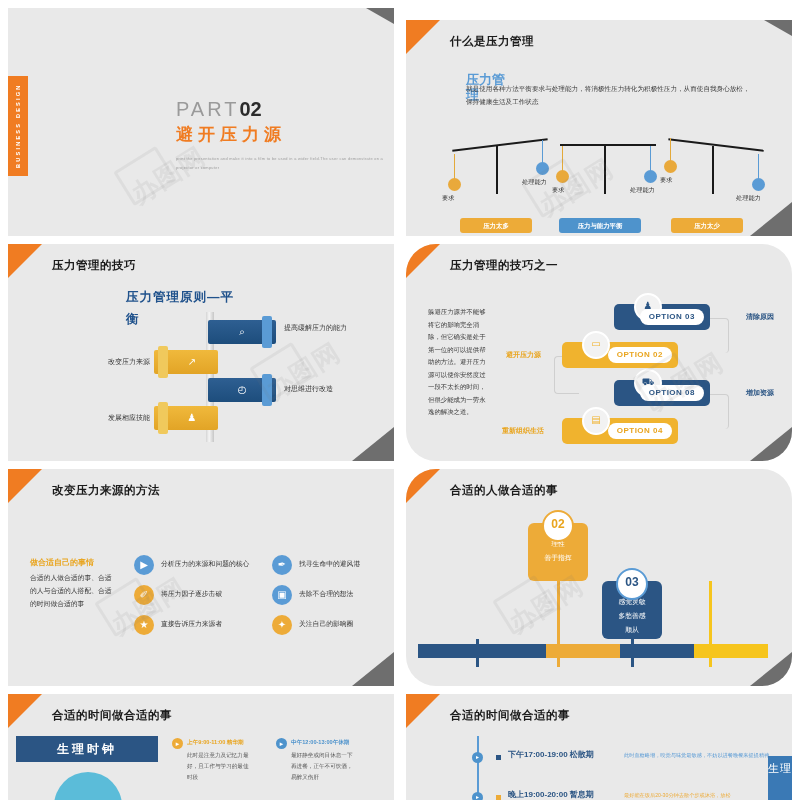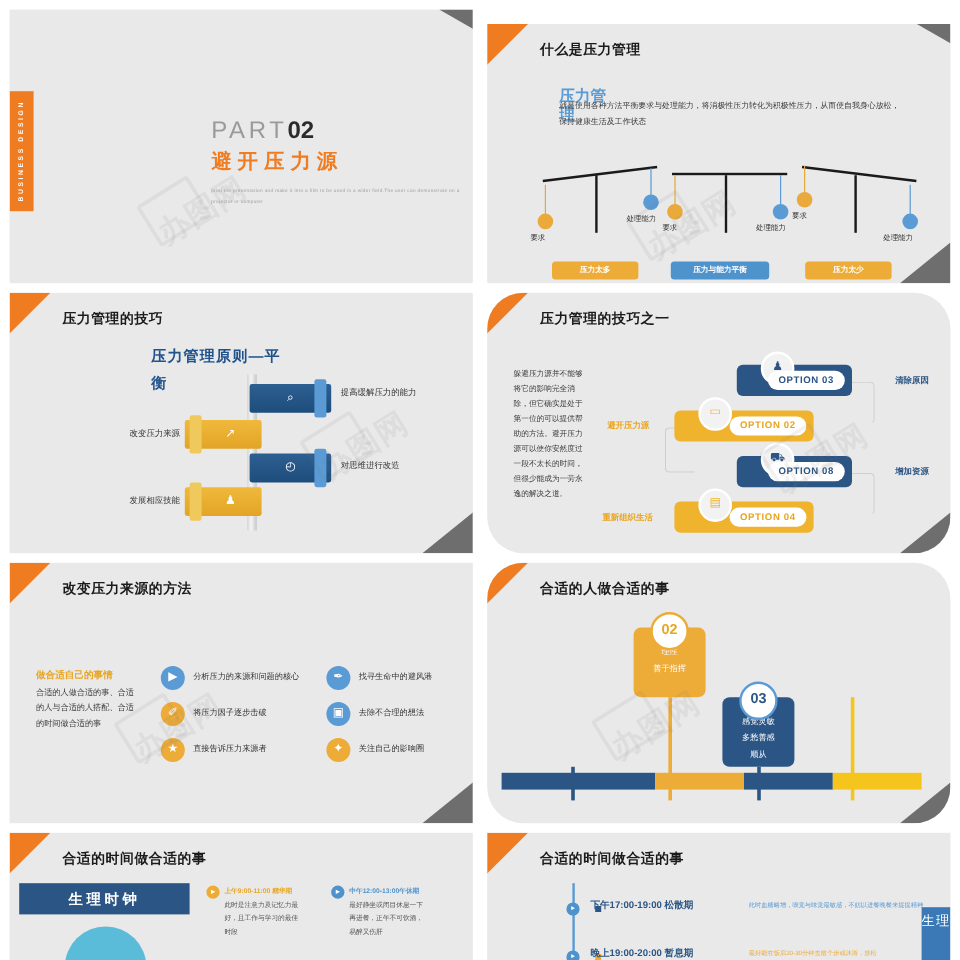--- a/index.html
+++ b/index.html
@@ -201,21 +201,21 @@
   .s7-arw.blue{background:#4e93cc;}
   .s7-th{position:absolute;left:15px;top:1px;font-size:5.6px;font-weight:bold;white-space:nowrap;}
   .s7-th.or{color:#e9a51f;}
   .s7-th.blue{color:#4e93cc;}
   .s7-bd{position:absolute;left:15px;top:12px;width:66px;font-size:5.6px;color:#555;line-height:11px;}
 
   
   .tl-line{position:absolute;left:13px;top:6px;width:1.6px;height:100px;background:#5a9bd5;}
   .tl-dot{position:absolute;left:8px;width:11px;height:11px;border-radius:50%;background:#4e93cc;color:#fff;font-size:6px;text-align:center;line-height:11px;}
   .tl-sq{position:absolute;left:32px;width:5px;height:5px;}
-  .tl-t{position:absolute;left:28px;font-size:8px;font-weight:bold;white-space:nowrap;}
+  .tl-t{position:absolute;left:44px;font-size:8px;font-weight:bold;white-space:nowrap;}
   .tl-d{position:absolute;left:160px;width:160px;font-size:5.2px;line-height:10px;}
   .s8-tab{position:absolute;right:0;top:62px;width:24px;height:56px;background:#3a79b5;color:#fff;
     font-size:11px;text-align:center;line-height:16px;padding-top:4px;box-sizing:border-box;letter-spacing:1px;}
 
   
   .wm{
     position:absolute;pointer-events:none;
     color:rgba(120,120,120,.10);
     font-size:26px;font-weight:bold;
     transform:rotate(-32deg);

